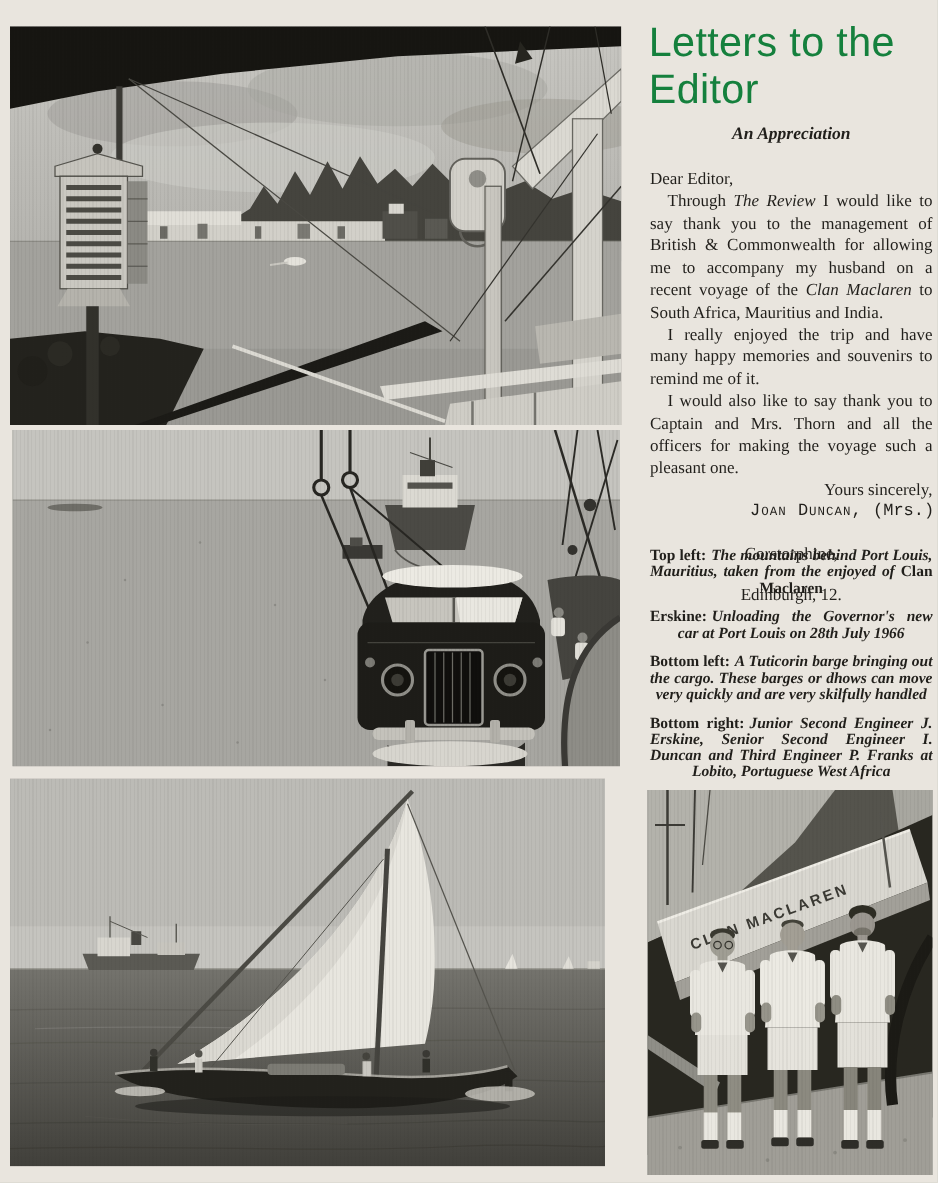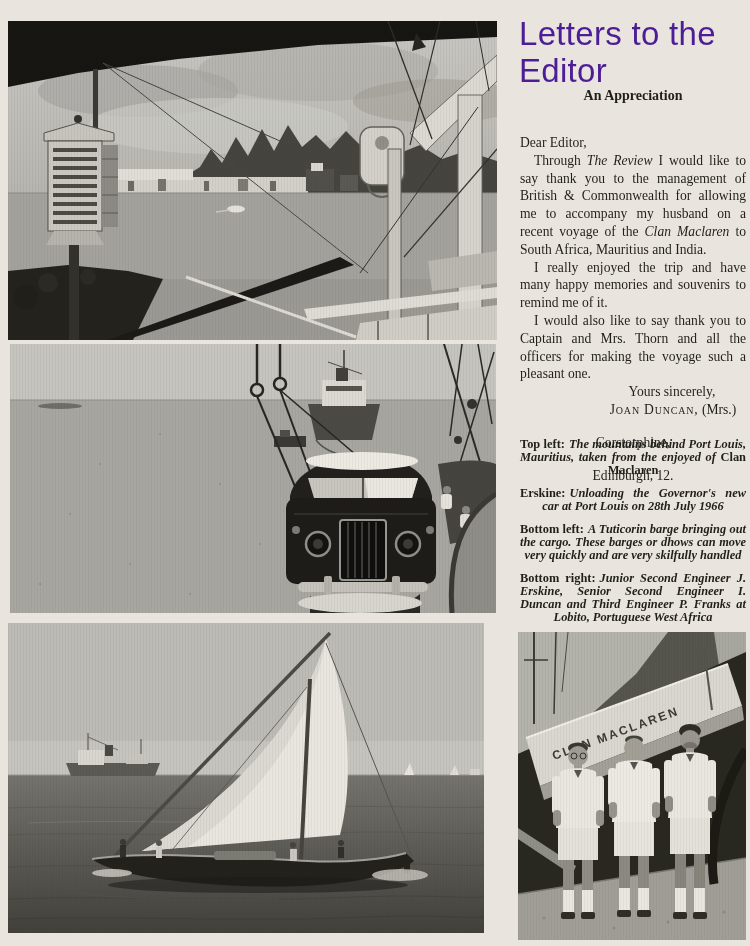--- a/index.html
+++ b/index.html
@@ -9,30 +9,30 @@
   .photo svg{display:block;width:100%;height:100%;}
   .photo::after{content:"";position:absolute;inset:0;pointer-events:none;
         background:repeating-linear-gradient(90deg, rgba(40,38,34,.05) 0 1px, transparent 1px 3px);}
   #photo-harbor{left:8px;top:21px;width:489px;height:319px;}
   #photo-car{left:10px;top:344px;width:486px;height:269px;}
   #photo-dhow{left:8px;top:623px;width:476px;height:310px;}
   #photo-engineers{left:518px;top:632px;width:228px;height:308px;}
 
   .masthead{position:absolute;left:519px;top:15px;width:231px;
         font-family:"Liberation Sans",sans-serif;font-size:33px;line-height:37px;
-        color:#4c1d95;letter-spacing:.3px;}
-  .appreciation{position:absolute;left:520px;top:88px;width:226px;text-align:center;
-        font-weight:bold;font-size:14px;}
+        color:#15803d;letter-spacing:.3px;}
+  .appreciation{position:absolute;left:520px;top:100px;width:226px;text-align:center;
+        font-weight:bold;font-size:14px;font-style:italic;}
   .letter{position:absolute;left:520px;top:134px;width:226px;font-size:13.6px;
         line-height:17.8px;text-align:justify;}
   .letter p{margin:0;text-indent:14px;}
   .letter p.salutation{text-indent:0;}
   .letter i{font-style:italic;}
-  .closing{text-align:center;padding-left:78px;}
-  .signature{text-align:center;padding-left:80px;white-space:nowrap;}
+  .closing{text-align:right;padding-left:78px;}
+  .signature{text-align:center;padding-left:80px;white-space:nowrap;font-family:Liberation Mono, monospace;}
   .sc{font-variant:small-caps;letter-spacing:.8px;}
   .address{margin:15px;text-align:center;}
 
   .captions{position:absolute;left:520px;top:438px;width:226px;
         font-size:12.4px;line-height:13px;font-weight:bold;}
   .caption{margin:0 0 10px 0;text-align:justify;text-align-last:center;}
   .caption i{font-style:italic;}
   .cap-label{font-style:normal;margin-right:4px;}
   .cap-roman{font-style:normal;}
 </style>

